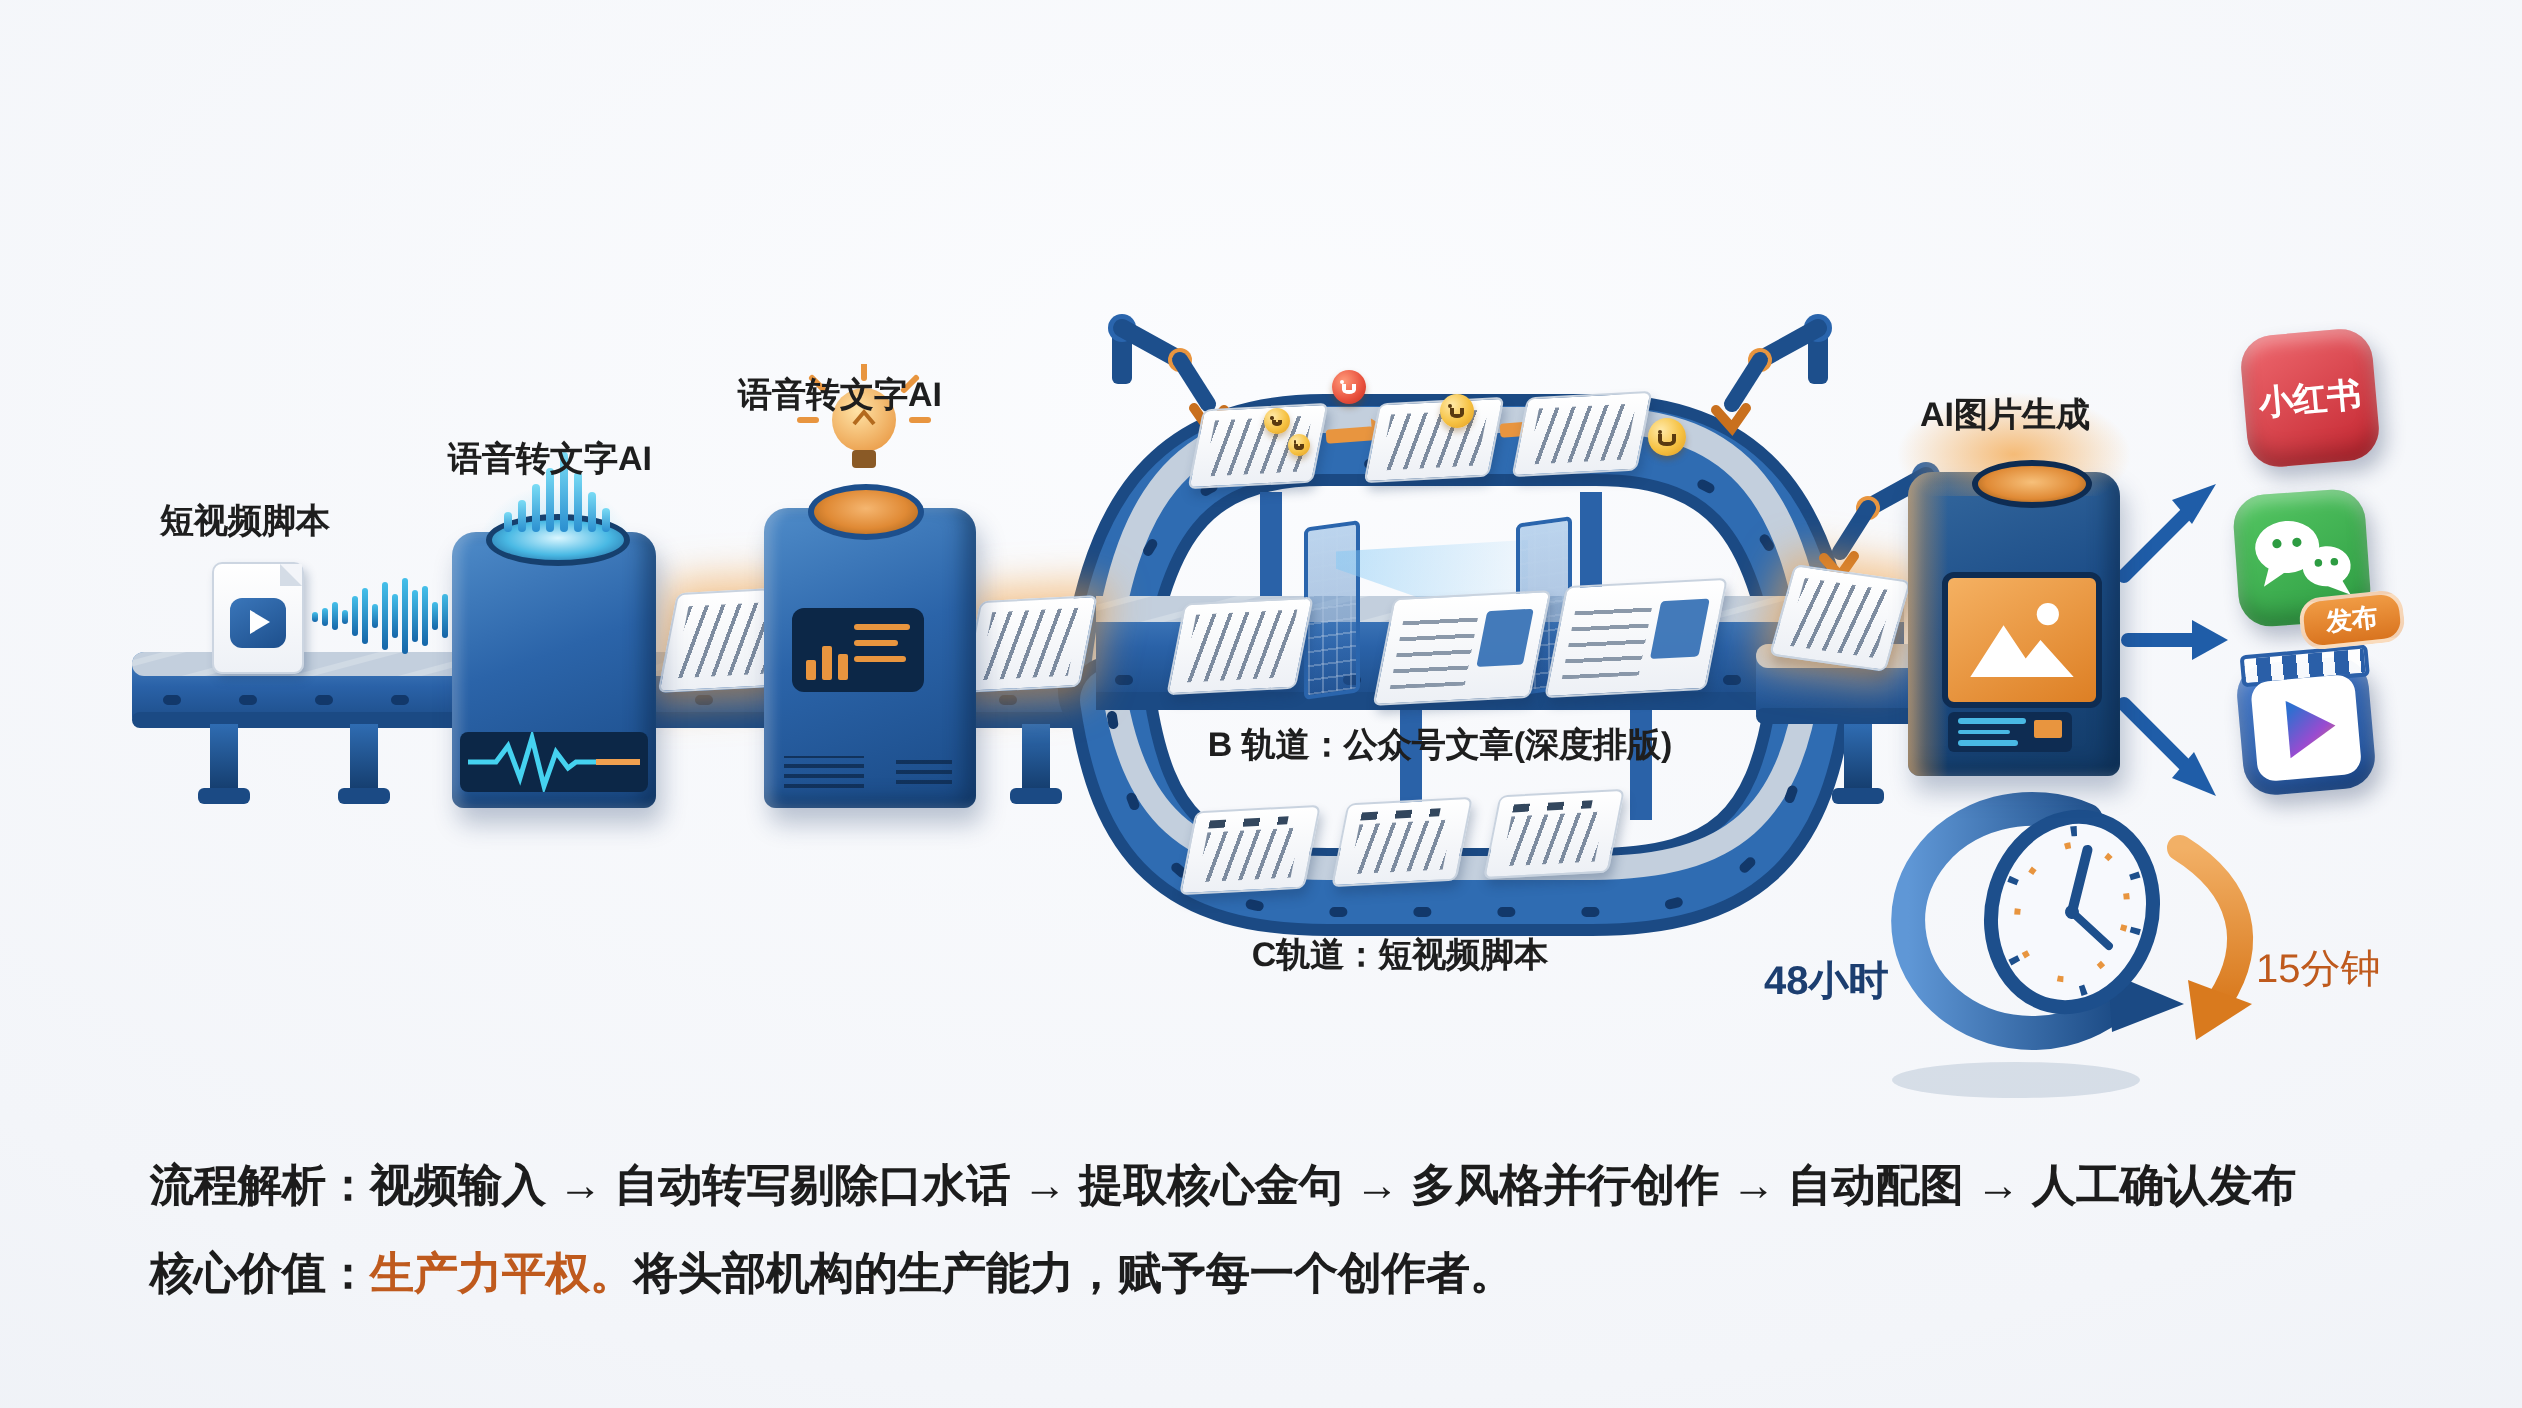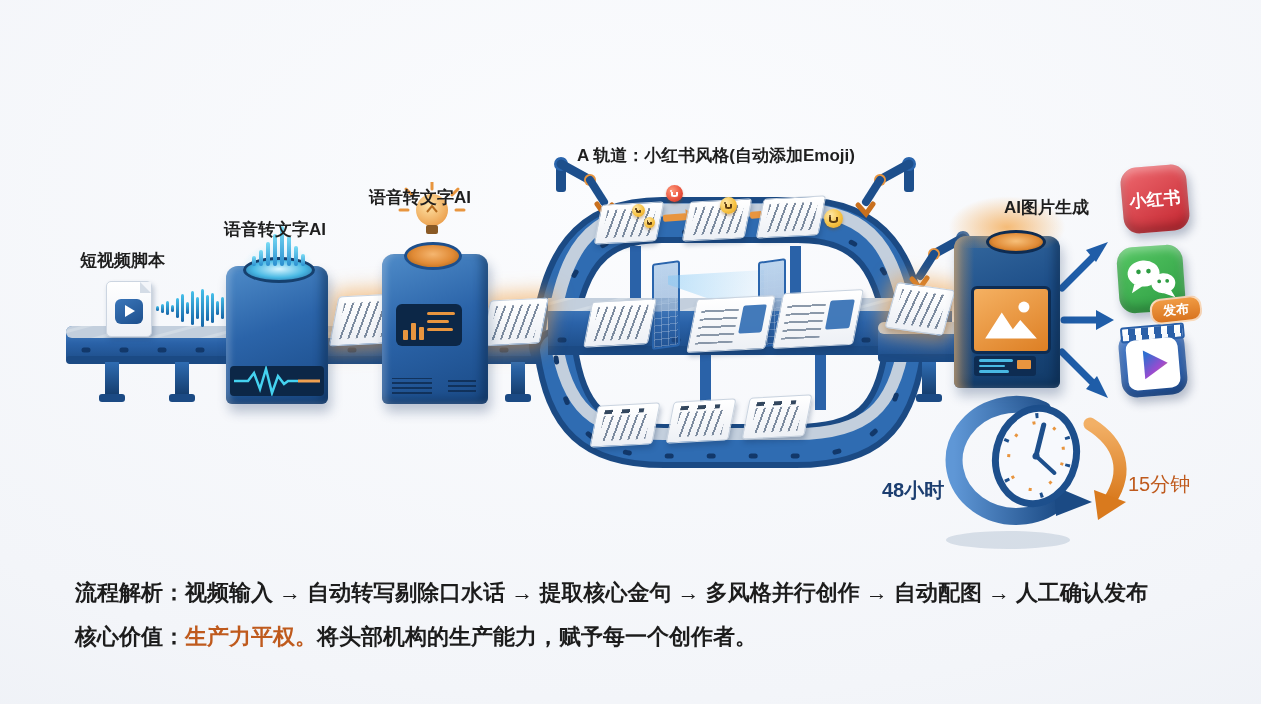--- a/index.html
+++ b/index.html
@@ -232,23 +232,24 @@
         <path d="M1036 456 L1036 424" stroke="#1d4f8c" stroke-width="5" stroke-linecap="round"></path>
         <path d="M1036 456 L1058 468" stroke="#1d4f8c" stroke-width="4" stroke-linecap="round"></path>
         <circle cx="1036" cy="456" r="3.5" fill="#1d4f8c"></circle>
       </g>
     </g>
   </svg>
 
   <div class="lbl" style="left:80px;top:249px">短视频脚本</div>
   <div class="lbl" style="left:224px;top:218px">语音转文字AI</div>
   <div class="lbl" style="left:369px;top:186px">语音转文字AI</div>
-  <div class="lbl" style="left:1004px;top:196px">AI图片生成</div>
-
-  <div class="lbl center" style="left:566px;top:144px;width:300px">A 轨道：小红书风格(自动添加Emoji)</div>
+  <div class="lbl" style="left:960px;top:196px">AI图片生成</div>
+
+  <div class="lbl center" style="left:575px;top:361px;width:290px">B 轨道：公众号文章(深度排版)</div>
+  <div class="lbl center" style="left:580px;top:466px;width:240px">C轨道：短视频脚本</div>
 
   <div class="vfile">
     <div class="fold"></div>
     <div class="vplay"></div>
   </div>
   <div id="waveform">
       <span style="height: 5px;"></span>
       <span style="height: 9px;"></span>
       <span style="height: 14px;"></span>
       <span style="height: 7px;"></span>

